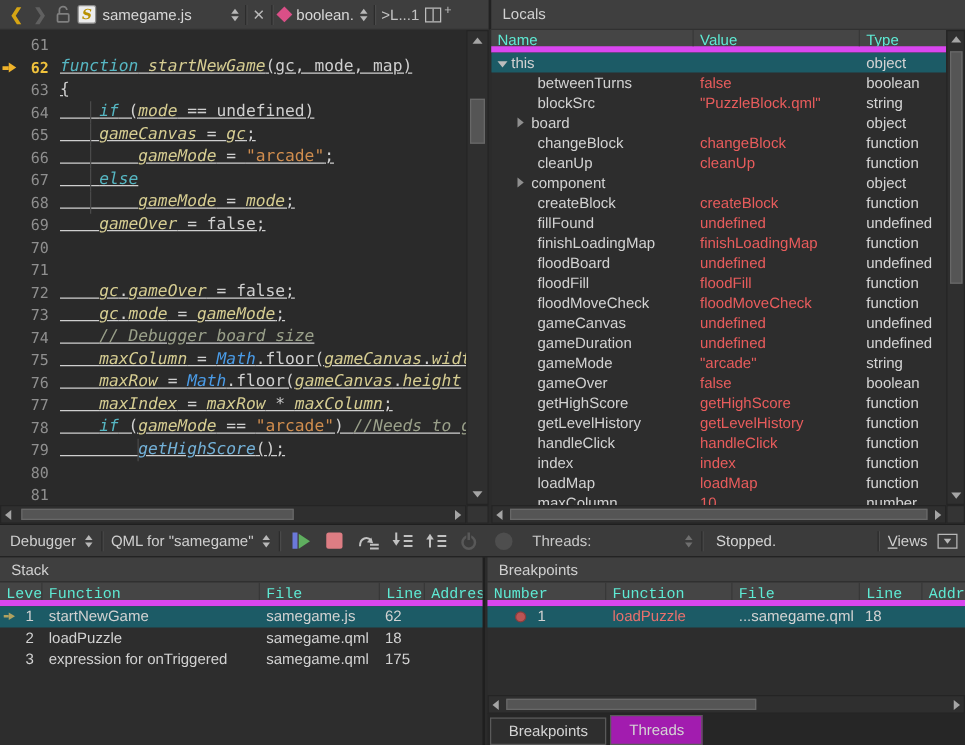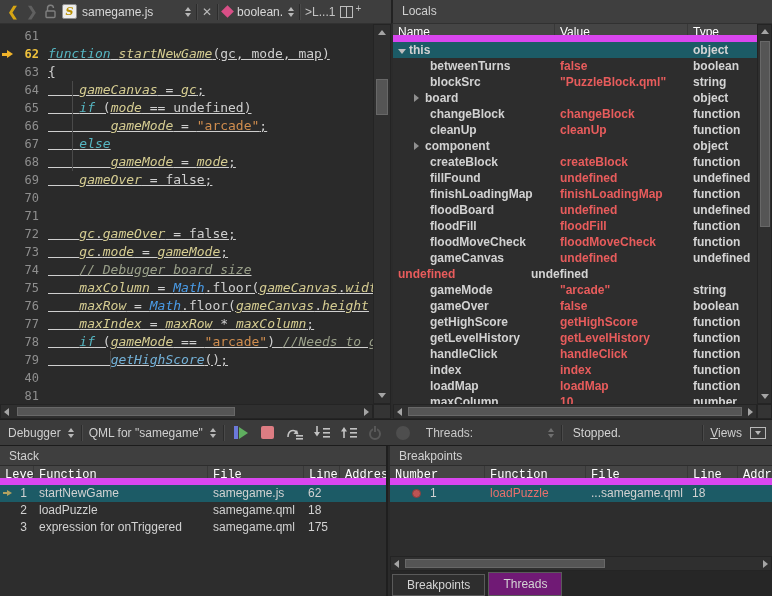--- a/index.html
+++ b/index.html
@@ -64,25 +64,25 @@
   .tri.left  { border-top:4px solid transparent; border-bottom:4px solid transparent; border-right:5px solid #a5a5a5; top:3px; }
   .tri.right { border-top:4px solid transparent; border-bottom:4px solid transparent; border-left:5px solid #a5a5a5; top:3px; }
   #ed-vsb { left:373px; top:0; width:18px; height:380px; }
   #ed-vsb .thumb { left:2px; width:12px; top:54px; height:36px; }
   #ed-hsb { left:0; top:380px; width:373px; height:15px; }
   #ed-hsb .thumb { top:2px; height:9px; left:16px; width:218px; }
   .corner { position:absolute; background:#343434; border:1px solid #242424; }
 
   
   #locals { position:absolute; left:393px; top:24px; width:379px; height:395px; background:#2d2d2d; }
-  .hdr { display:flex; background:#454545; border-bottom:7px solid #d946ef; color:#ffffff; }
+  .hdr { display:flex; background:#454545; border-bottom:5px solid #d946ef; color:#5eead4; }
   #locals .hdr { height:18px; line-height:17px; width:364px; }
   .hcell { border-right:1px solid #383838; padding-left:5px; overflow:hidden; white-space:nowrap; }
   #locals-rows { position:absolute; left:0; top:18px; width:364px; height:362px; overflow:hidden; }
-  .lrow { display:flex; height:16px; line-height:16px;font-weight:bold; }
+  .lrow { display:flex; height:16px; line-height:16px; }
   .lrow.sel { background:#1c5b66; }
   .lc { overflow:hidden; white-space:nowrap; }
   .lc.name { width:162px; display:flex; align-items:center; }
   .lc.val  { width:133px; padding-left:5px; color:#e85c5c; }
   .lc.typ  { width:69px;  padding-left:5px; color:#d4d4d4; }
   .exp { display:inline-block; width:11px; }
   .exp.open::before  { content:""; display:inline-block; width:0; height:0; border-left:4px solid transparent; border-right:4px solid transparent; border-top:5px solid #bdbdbd; }
   .exp.closed::before{ content:""; display:inline-block; width:0; height:0; border-top:4px solid transparent; border-bottom:4px solid transparent; border-left:5px solid #8f8f8f; }
   #lc-vsb { left:364px; top:0; width:15px; height:380px; }
   #lc-vsb .thumb { left:2px; width:10px; top:16px; height:186px; }
@@ -133,21 +133,21 @@
   .bc { overflow:hidden; white-space:nowrap; }
   .bc.num { width:95px; display:flex; align-items:center; }
   .bc.fn { width:101px; padding-left:5px; color:#e8706d; }
   .bc.file { width:102px; padding-left:5px; }
   .bc.line { width:50px; padding-left:4px; }
   .bp-dot { width:9px; height:9px; border-radius:50%; background:#bb5454; border:1px solid #8a3d3d; margin-left:22px; margin-right:9px; }
   #bp-hsb { left:0; top:110px; width:382px; height:15px; }
   #bp-hsb .thumb { top:2px; height:9px; left:14px; width:200px; }
   #bp-tabs { position:absolute; left:0; top:125px; width:382px; height:25px; background:#262626; display:flex; align-items:flex-end; padding-left:2px; gap:3px; }
   .tab { border:1px solid #5a5a5a; background:#2e2e2e; color:#d4d4d4; text-align:center; line-height:20px; padding:0 14px; height:22px; }
-  .tab.raised { height:24px; line-height:22px; background:#701a75; }
+  .tab.raised { height:24px; line-height:22px; background:#a21caf; }
 </style>
 </head>
 <body>
 
 <div id="app">
 
   <div id="navbar">
     <span class="chev back">❮</span>
     <span class="chev fwd">❯</span>
     <span style="display:flex;">
@@ -197,29 +197,29 @@
           <div class="gln"><span class="num">70</span></div>
           <div class="gln"><span class="num">71</span></div>
           <div class="gln"><span class="num">72</span></div>
           <div class="gln"><span class="num">73</span></div>
           <div class="gln"><span class="num">74</span></div>
           <div class="gln"><span class="num">75</span></div>
           <div class="gln"><span class="num">76</span></div>
           <div class="gln"><span class="num">77</span></div>
           <div class="gln"><span class="num">78</span></div>
           <div class="gln"><span class="num">79</span></div>
-          <div class="gln"><span class="num">40</span></div>
+          <div class="gln"><span class="num">80</span></div>
           <div class="gln"><span class="num">81</span></div>
         </div>
       <div class="code-col" id="code-lines">
           <div class="cln"></div>
           <div class="cln"><span class="tk-kw">function</span><span class="tk-pl"> </span><span class="tk-id">startNewGame</span><span class="tk-pl">(gc, mode, map)</span></div>
           <div class="cln"><span class="tk-pl">{</span></div>
+          <div class="cln"><span class="guide" style="left: 24px;"></span><span class="tk-pl">    </span><span class="tk-kw">if</span><span class="tk-pl"> (</span><span class="tk-id">mode</span><span class="tk-pl"> == undefined)</span></div>
           <div class="cln"><span class="guide" style="left: 24px;"></span><span class="tk-pl">    </span><span class="tk-id">gameCanvas</span><span class="tk-pl"> = </span><span class="tk-id">gc</span><span class="tk-pl">;</span></div>
-          <div class="cln"><span class="guide" style="left: 24px;"></span><span class="tk-pl">    </span><span class="tk-kw">if</span><span class="tk-pl"> (</span><span class="tk-id">mode</span><span class="tk-pl"> == undefined)</span></div>
           <div class="cln"><span class="guide" style="left: 24px;"></span><span class="tk-pl">        </span><span class="tk-id">gameMode</span><span class="tk-pl"> = </span><span class="tk-str">"arcade"</span><span class="tk-pl">;</span></div>
           <div class="cln"><span class="guide" style="left: 24px;"></span><span class="tk-pl">    </span><span class="tk-kw">else</span></div>
           <div class="cln"><span class="guide" style="left: 24px;"></span><span class="tk-pl">        </span><span class="tk-id">gameMode</span><span class="tk-pl"> = </span><span class="tk-id">mode</span><span class="tk-pl">;</span></div>
           <div class="cln"><span class="tk-pl">    </span><span class="tk-id">gameOver</span><span class="tk-pl"> = false;</span></div>
           <div class="cln"></div>
           <div class="cln"></div>
           <div class="cln"><span class="tk-pl">    </span><span class="tk-id">gc</span><span class="tk-pl">.</span><span class="tk-id">gameOver</span><span class="tk-pl"> = false;</span></div>
           <div class="cln"><span class="tk-pl">    </span><span class="tk-id">gc</span><span class="tk-pl">.</span><span class="tk-id">mode</span><span class="tk-pl"> = </span><span class="tk-id">gameMode</span><span class="tk-pl">;</span></div>
           <div class="cln"><span class="tk-pl">    </span><span class="tk-cmt">// Debugger board size</span></div>
           <div class="cln"><span class="tk-pl">    </span><span class="tk-id">maxColumn</span><span class="tk-pl"> = </span><span class="tk-math">Math</span><span class="tk-pl">.floor(</span><span class="tk-id">gameCanvas</span><span class="tk-pl">.</span><span class="tk-id">width</span></div>
@@ -359,20 +359,24 @@
         </div>
         <div class="lrow">
           <div class="lc name">
             <span class="ind" style="display: inline-block; width: 37px;"></span>
             <span class="nm">gameCanvas</span>
           </div>
           <div class="lc val">undefined</div>
           <div class="lc typ">undefined</div>
         </div>
         <div class="lrow">
+          <div class="lc name">
+            <span class="ind" style="display: inline-block; width: 37px;"></span>
+            <span class="nm">gameDuration</span>
+          </div>
           <div class="lc val">undefined</div>
           <div class="lc typ">undefined</div>
         </div>
         <div class="lrow">
           <div class="lc name">
             <span class="ind" style="display: inline-block; width: 37px;"></span>
             <span class="nm">gameMode</span>
           </div>
           <div class="lc val">"arcade"</div>
           <div class="lc typ">string</div>

